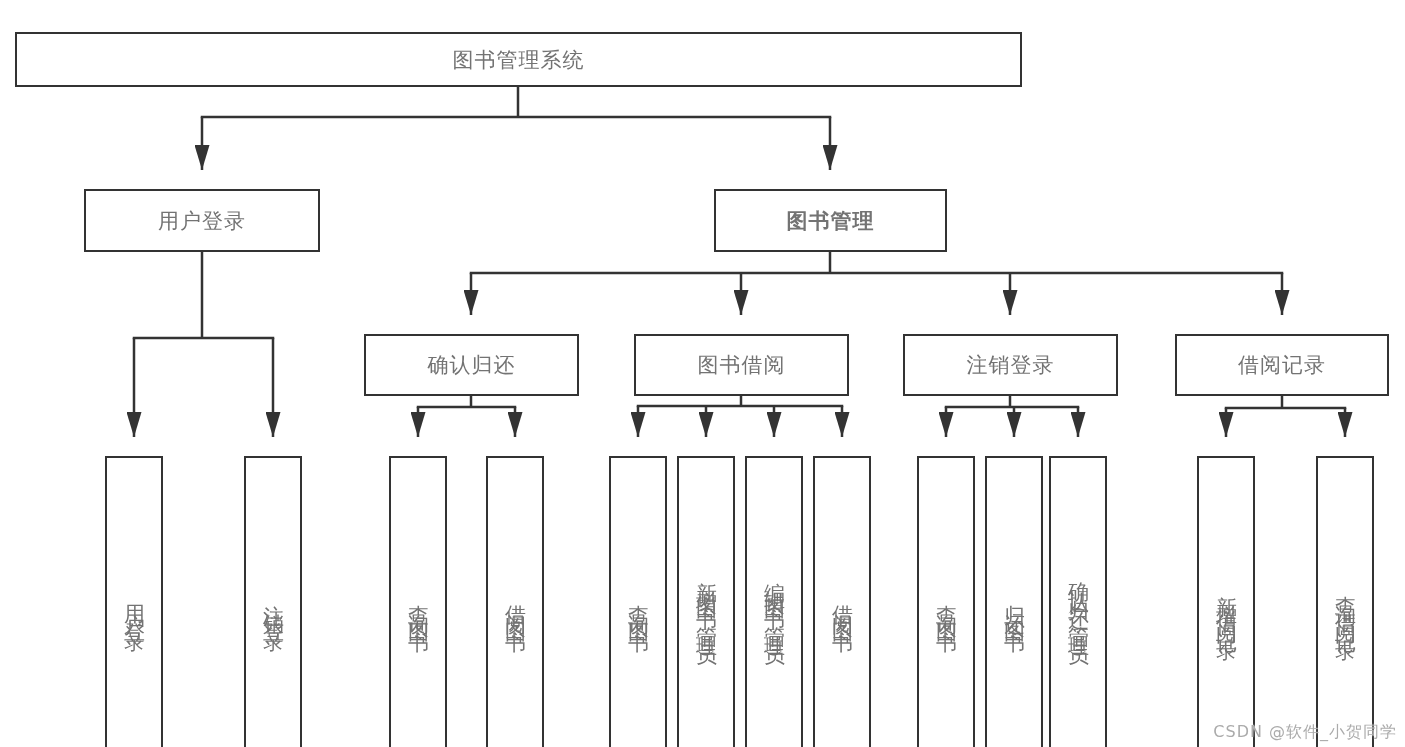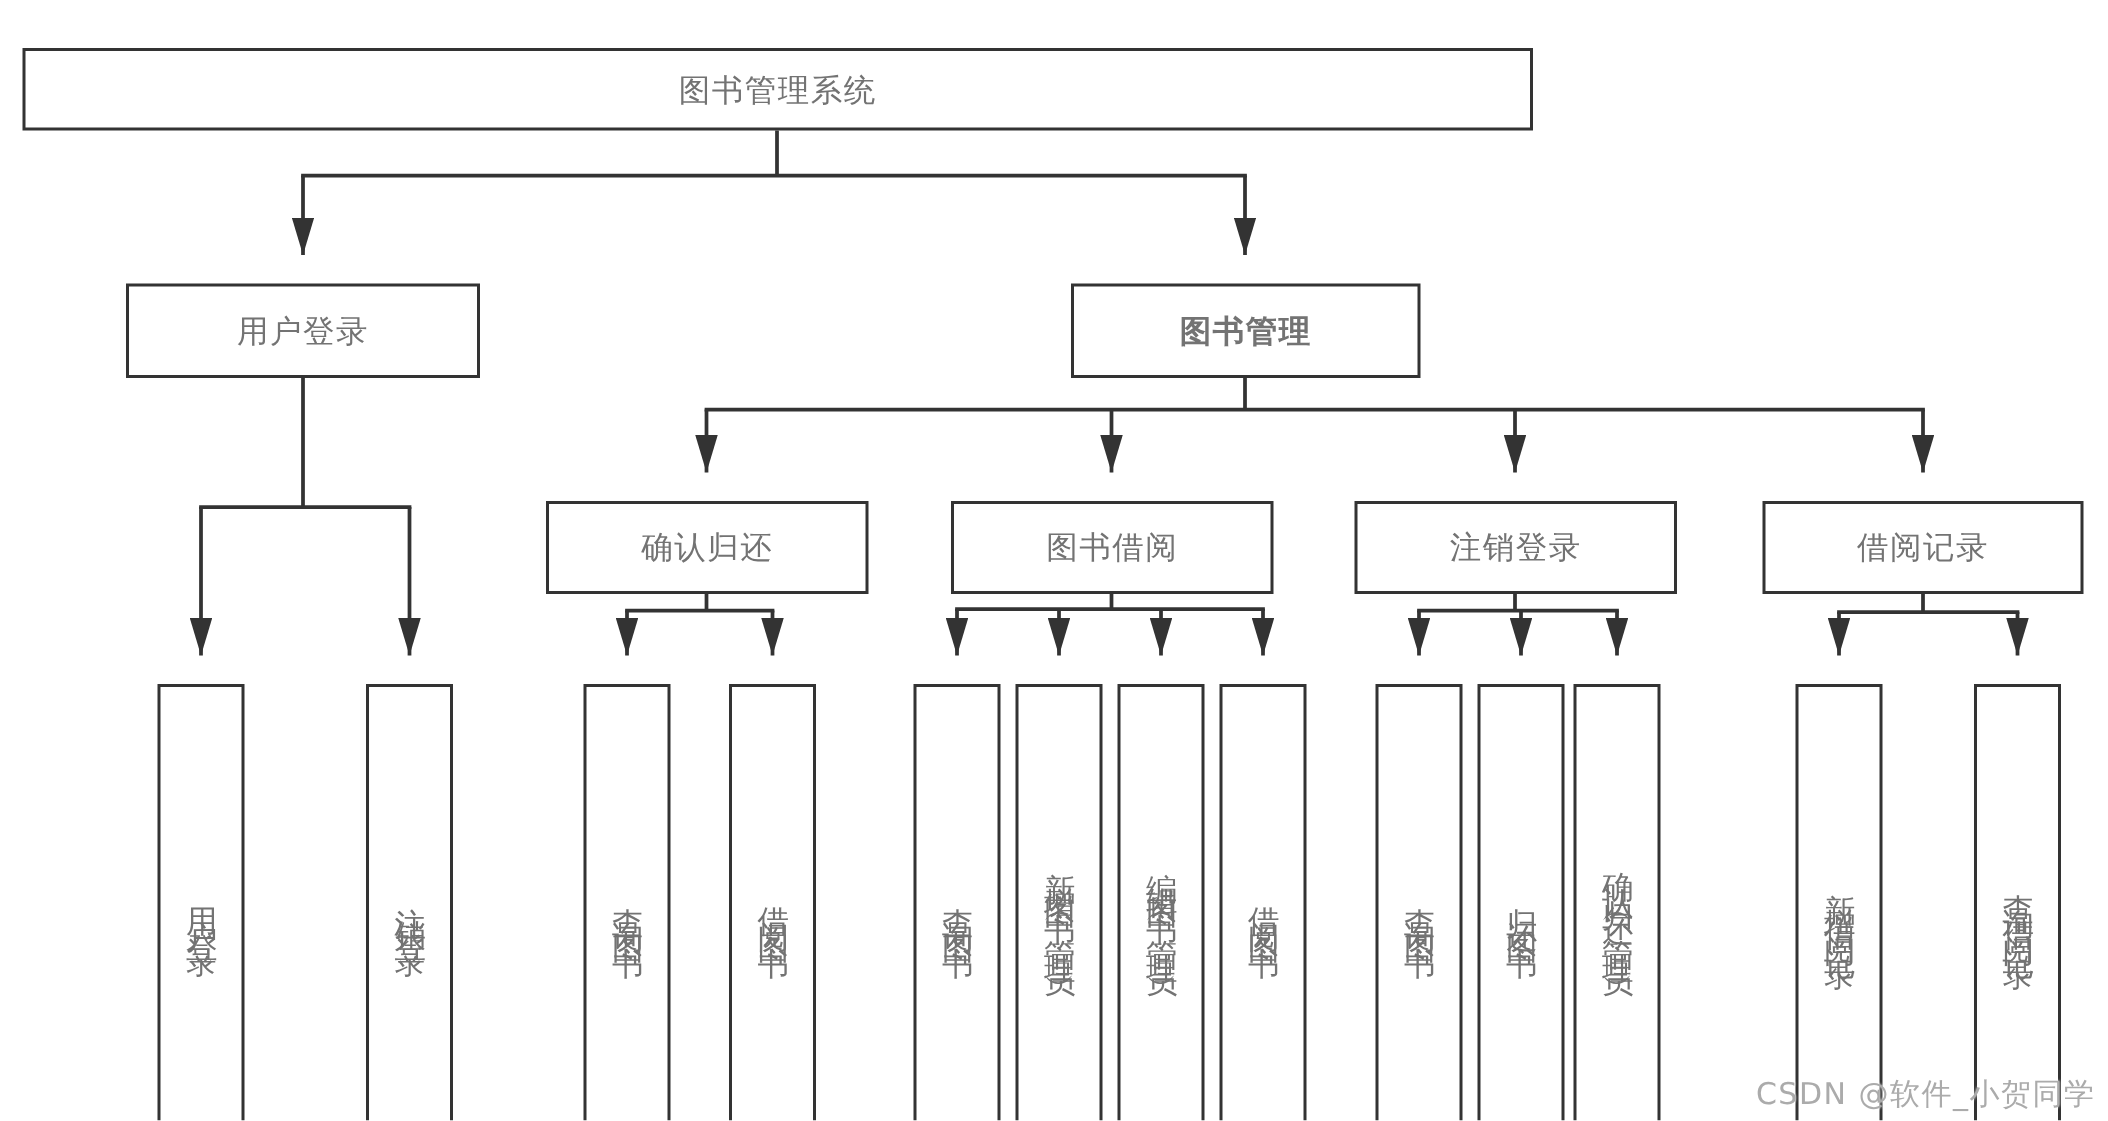--- a/index.html
+++ b/index.html
@@ -51,21 +51,21 @@
   .b-g1a { left: 105px; }  .b-g1b { left: 244px; }
   .b-g2a { left: 389px; }  .b-g2b { left: 486px; }
   .b-g3a { left: 609px; }  .b-g3b { left: 677px; }
   .b-g3c { left: 745px; }  .b-g3d { left: 813px; }
   .b-g4a { left: 917px; }  .b-g4b { left: 985px; }  .b-g4c { left: 1049px; }
   .b-g5a { left: 1197px; } .b-g5b { left: 1316px; }
   #watermark {
     position: absolute;
     right: 8px;
     bottom: 4px;
-    font-size: 20px;
+    font-size: 16px;
     color: #ababab;
     letter-spacing: 1px;
     text-shadow: 0 0 2px #ffffff;
     z-index: 5;
     white-space: nowrap;
   }
 </style>
 </head>
 <body>
 

